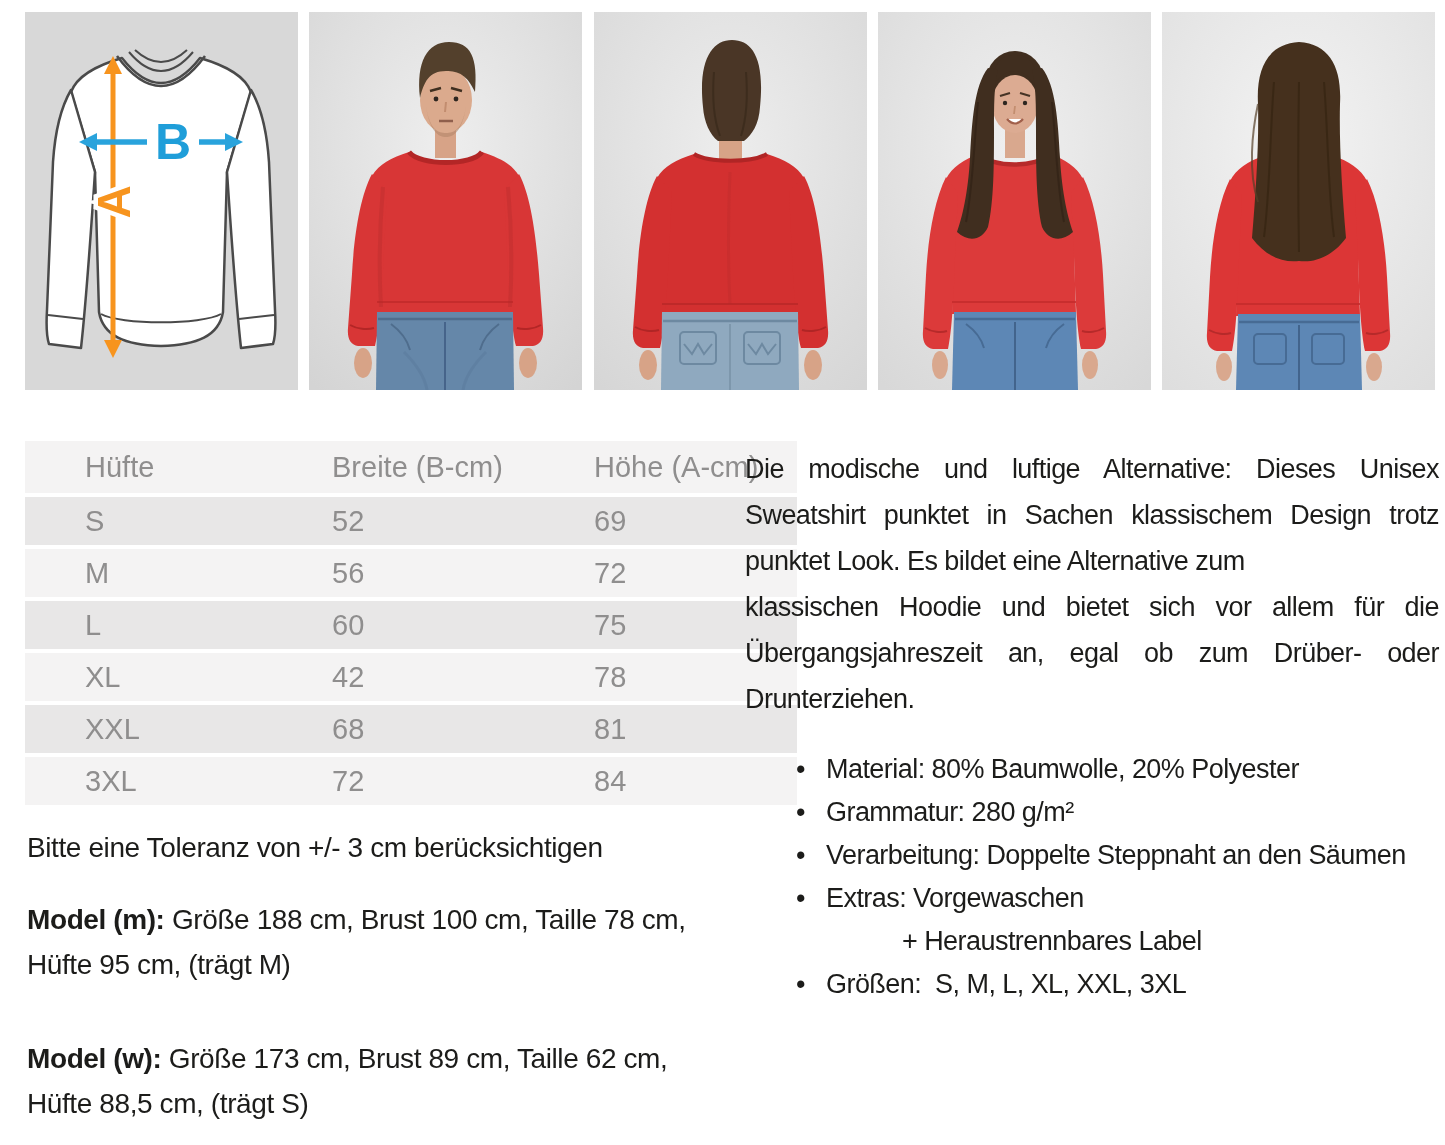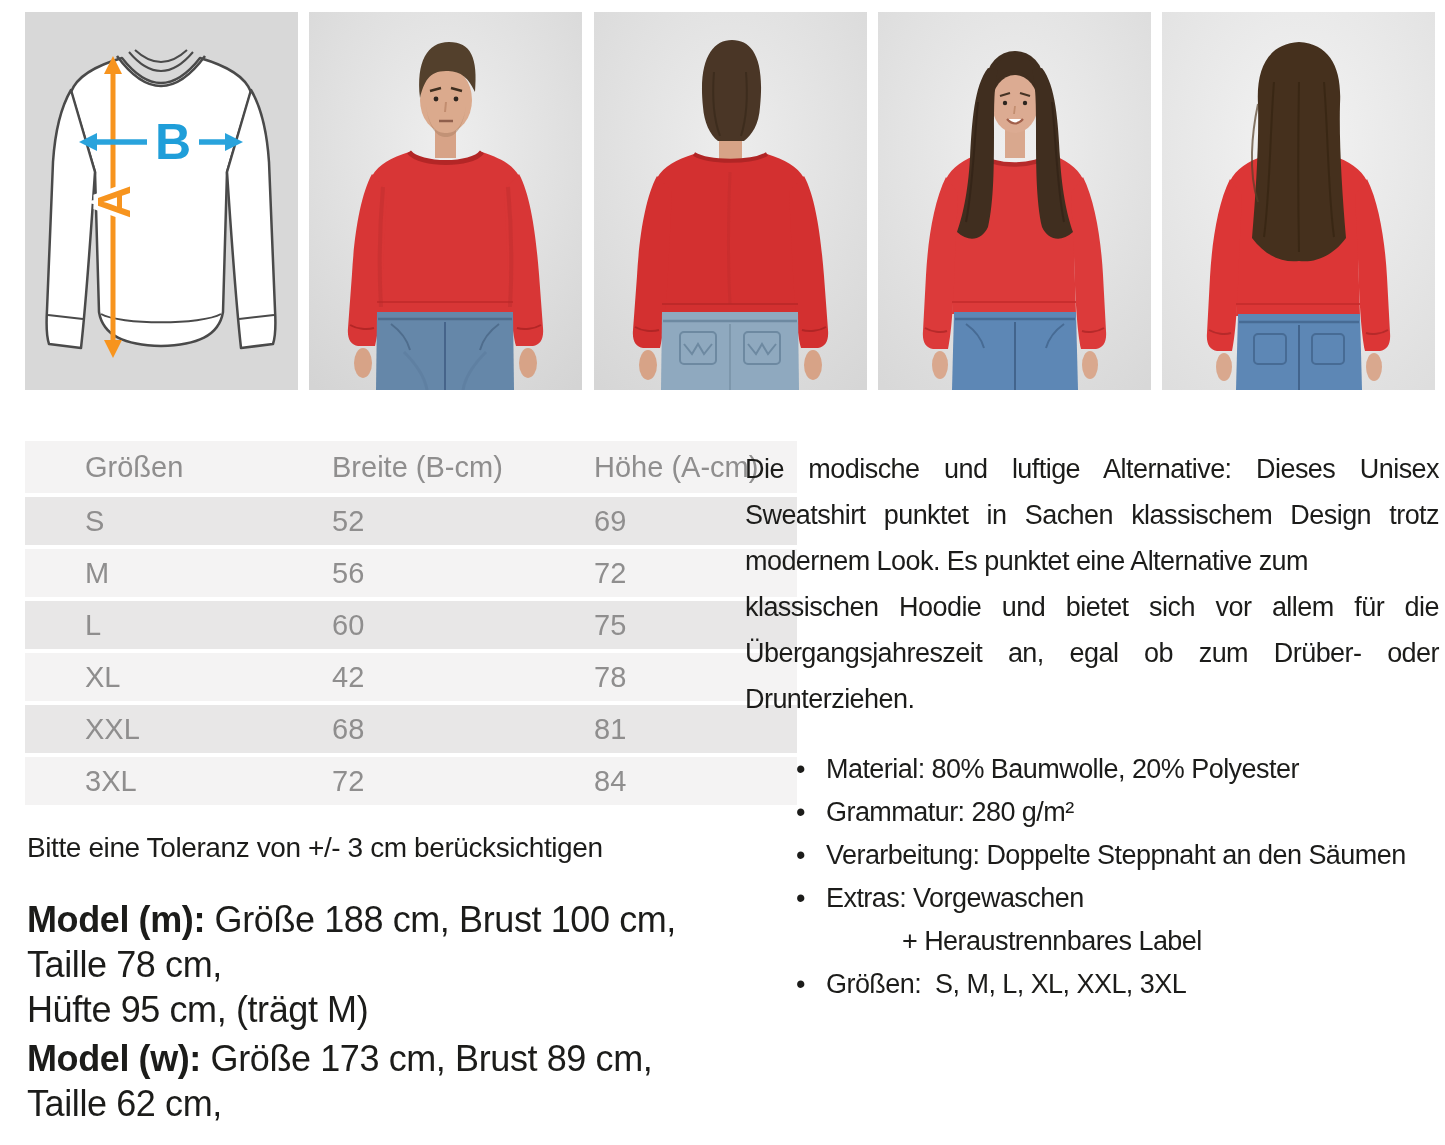--- a/index.html
+++ b/index.html
@@ -19,21 +19,21 @@
   table.size th{background:#f4f3f3;font-weight:400;text-align:left;height:50px;}
   table.size td{height:46px;}
   table.size .c1{width:245px;padding-left:60px;}
   table.size .c2{width:260px;}
   table.size .c3{width:202px;}
   tr.shade td{background:#e8e7e7;}
   tr.plain td{background:#f4f3f3;}
   
   .tolerance{position:absolute;left:27px;top:832px;width:708px;
     font-size:28px;letter-spacing:-0.4px;color:#1c1c1a;}
-  .model-block{position:absolute;left:27px;width:708px;font-size:36px;
+  .model-block{position:absolute;left:27px;width:708px;font-size:28px;
     letter-spacing:-0.4px;line-height:45px;color:#1c1c1a;}
   .model-block .lbl{font-weight:700;}
   #model-m{top:897px;}
   #model-w{top:1036px;}
   
   .desc{position:absolute;left:745px;top:446px;width:694px;}
   .dline{height:46px;font-size:27px;letter-spacing:-0.55px;line-height:46px;
     white-space:normal;color:#1c1c1a;}
   .dline.just{text-align:justify;text-align-last:justify;}
   .features{position:absolute;left:784px;top:748px;width:694px;}
@@ -234,21 +234,21 @@
         <rect x="150" y="322" width="32" height="30" rx="4"></rect>
       </g>
     </svg>
   </div>
 </div>
 
 <div class="size-table-wrap">
   <table class="size">
     <thead>
       <tr>
-        <th class="c1">Größen</th>
+        <th class="c1">Hüfte</th>
         <th class="c2">Breite (B-cm)</th>
         <th class="c3">Höhe (A-cm)</th>
       </tr>
     </thead>
     <tbody>
       <tr class="shade">
         <td class="c1">S</td>
         <td class="c2">52</td>
         <td class="c3">69</td>
       </tr>
@@ -282,26 +282,27 @@
 </div>
 
 <div class="tolerance">Bitte eine Toleranz von +/- 3 cm berücksichtigen</div>
 
 <div class="model-block" id="model-m">
   <span class="lbl">Model (m):</span><span> Größe 188 cm, Brust 100 cm, Taille 78 cm,</span>
   <div>Hüfte 95 cm, (trägt M)</div>
 </div>
 <div class="model-block" id="model-w">
   <span class="lbl">Model (w):</span><span> Größe 173 cm, Brust 89 cm, Taille 62 cm,</span>
+  <div>Hüfte 88,5 cm, (trägt S)</div>
 </div>
 
 <div class="desc">
   <div class="dline just">Die modische und luftige Alternative: Dieses Unisex</div>
   <div class="dline just">Sweatshirt punktet in Sachen klassischem Design trotz</div>
-  <div class="dline">modernem Look. Es punktet eine Alternative zum</div>
+  <div class="dline">punktet Look. Es bildet eine Alternative zum</div>
   <div class="dline just">klassischen Hoodie und bietet sich vor allem für die</div>
   <div class="dline just">Übergangsjahreszeit an, egal ob zum Drüber- oder</div>
   <div class="dline">Drunterziehen.</div>
 </div>
 
 <div class="features">
   <div class="feat bulleted">Material: 80% Baumwolle, 20% Polyester</div>
   <div class="feat bulleted">Grammatur: 280 g/m²</div>
   <div class="feat bulleted">Verarbeitung: Doppelte Steppnaht an den Säumen</div>
   <div class="feat bulleted">Extras: Vorgewaschen</div>

